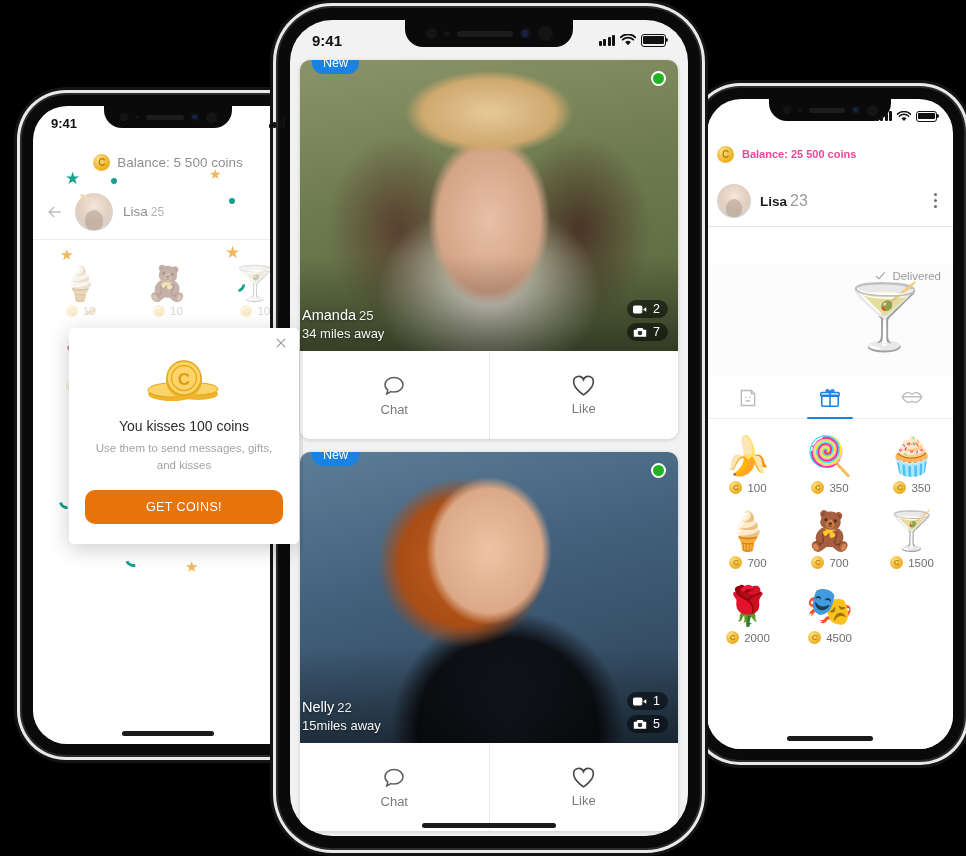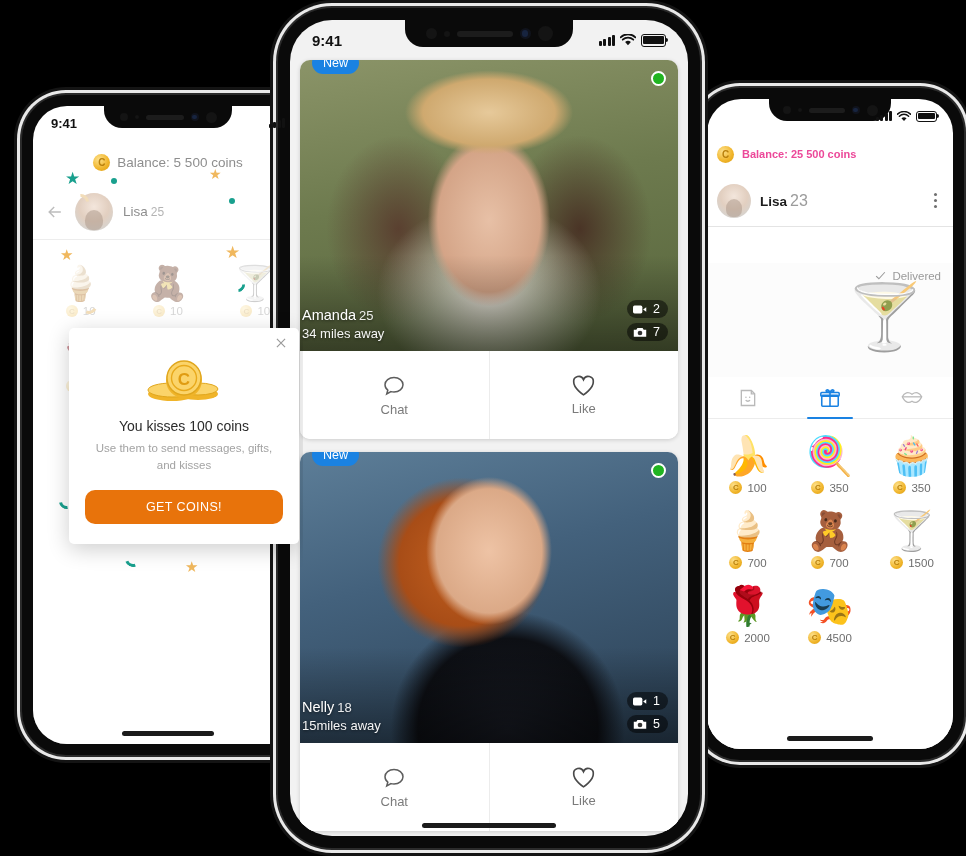--- a/index.html
+++ b/index.html
@@ -536,21 +536,21 @@
           </div>
         </div>
 
         <div class="card">
           <div class="card-photo photo-nelly">
             <span class="badge-new">New</span>
             <span class="online-dot"></span>
             <span class="photo-grad"></span>
             <div class="photo-meta">
               <div class="nm">
-                <span>Nelly</span><span class="ag">18</span>
+                <span>Nelly</span><span class="ag">22</span>
               </div>
               <div class="dist">15miles away</div>
             </div>
             <div class="counts">
               <span class="cpill">
                 <svg width="14" height="11" viewBox="0 0 18 12">
                   <rect x="0" y="1" width="12" height="10" rx="2" fill="#fff"></rect>
                   <path d="M13 6l4-3v6z" fill="#fff"></path>
                 </svg>
                 <span>1</span>

